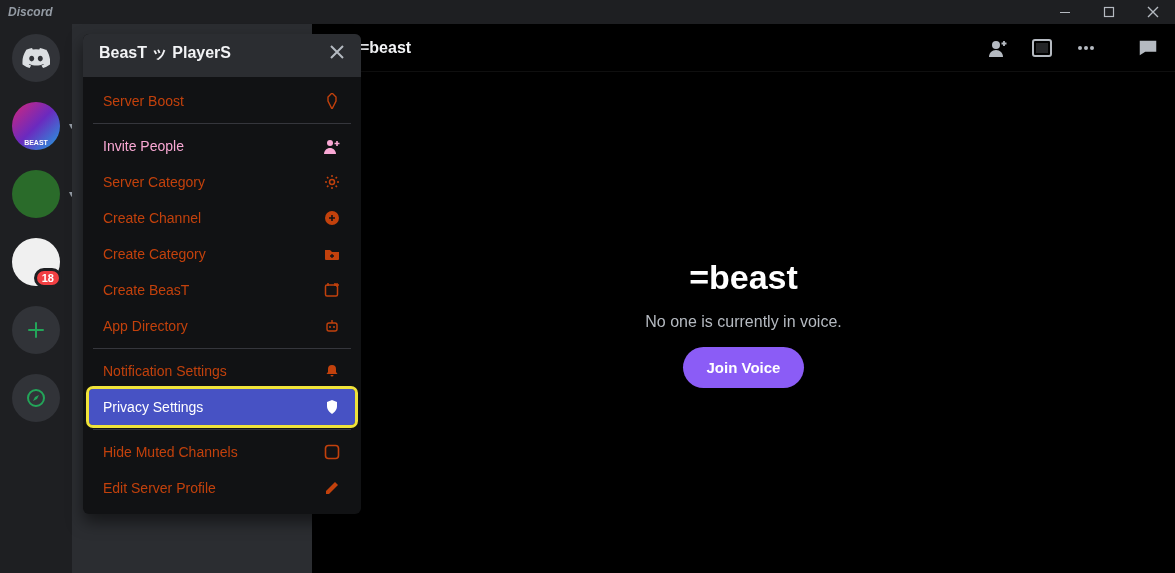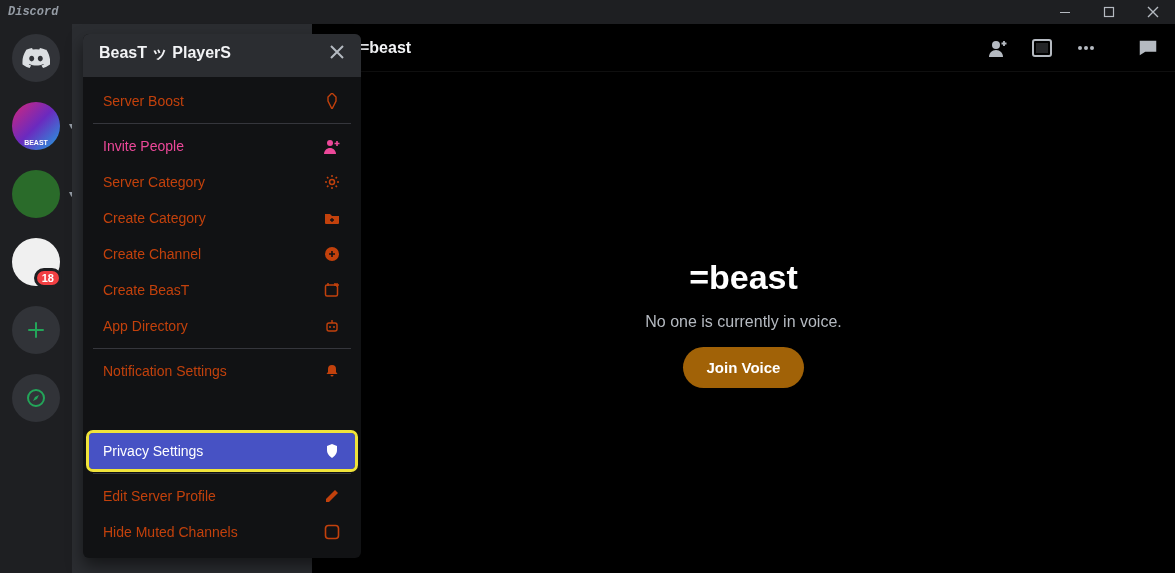--- a/index.html
+++ b/index.html
@@ -9,21 +9,20 @@
   font-family: "gg sans", "Helvetica Neue", Helvetica, Arial, sans-serif;
   color: #dbdee1;
   overflow: hidden;
   position: relative;
 }
 .titlebar {
   height: 24px; width: 100%;
   background: #1e1f22;
   display: flex; align-items: center; justify-content: space-between;
   padding: 0 8px;
-  font-family: Liberation Mono, monospace;
 }
 .titlebar-left { font-size: 12px; color: #949ba4; font-weight: 600; font-style: italic; }
 .titlebar-right { display: flex; gap: 16px; }
 .titlebar-btn { width: 28px; height: 22px; display: flex; align-items: center; justify-content: center; color: #b5bac1; cursor: pointer; font-size: 14px; }
 
 .app { display: flex; height: 549px; }
 
 .server-col {
   width: 72px; background: #1e1f22;
   display: flex; flex-direction: column; align-items: center;
@@ -74,26 +73,25 @@
 .dropdown-header-title { color: #f2f3f5; font-weight: 700; font-size: 16px; }
 .dropdown-close { color: #b5bac1; font-size: 20px; cursor: pointer; }
 .dropdown-item {
   display: flex; align-items: center; justify-content: space-between;
   padding: 9px 14px; margin: 0 6px;
   border-radius: 4px;
   font-size: 14px; font-weight: 500;
   cursor: pointer;
   color: #c2410c;
 }
-.dropdown-item.invite { color: #ec4899; }
+.dropdown-item.invite { color: #f9a8d4; }
 .dropdown-item.selected {
   background: #4752c4; color: #fff;
   outline: 3px solid #f0e33a;
   outline-offset: 0px;
-  margin-top: 44px;
 }
 .dropdown-divider { height: 1px; background: #35363c; margin: 4px 10px; }
 .dropdown-icon { width: 18px; height: 18px; display: flex; align-items: center; justify-content: center; flex-shrink: 0; }
 
 .main {
   flex: 1; background: #000;
   display: flex; flex-direction: column;
 }
 .main-header {
   height: 48px; display: flex; align-items: center; justify-content: space-between;
@@ -106,21 +104,21 @@
 
 .main-body {
   flex: 1;
   display: flex; flex-direction: column;
   align-items: center; justify-content: center;
   gap: 16px;
 }
 .voice-title { color: #fff; font-size: 34px; font-weight: 800; }
 .voice-sub { color: #b5bac1; font-size: 16px; }
 .join-btn {
-  background: #a16207; color: #fff;
+  background: #8b5cf6; color: #fff;
   border: none; border-radius: 24px;
   padding: 12px 24px; font-size: 15px; font-weight: 600;
   cursor: pointer; 
 }
 svg { fill: currentColor; }
 </style>
 </head>
 <body>
 
 <div class="titlebar">
@@ -215,35 +213,35 @@
         <span>Server Category</span>
         <span class="dropdown-icon">
             <svg width="16" height="16" viewBox="0 0 16 16">
               <circle cx="8" cy="8" r="2.5" fill="none" stroke="currentColor" stroke-width="1.5"></circle>
               <path d="M8 1v2M8 13v2M1 8h2M13 8h2M3 3l1.4 1.4M11.6 11.6L13 13M13 3l-1.4 1.4M4.4 11.6L3 13" stroke="currentColor" stroke-width="1.5"></path>
             </svg>
           </span>
       </div>
 
       <div class="dropdown-item">
+        <span>Create Channel</span>
+        <span class="dropdown-icon">
+            <svg width="16" height="16" viewBox="0 0 16 16">
+              <circle cx="8" cy="8" r="7"></circle>
+              <path d="M8 5v6M5 8h6" stroke="#111214" stroke-width="1.6"></path>
+            </svg>
+          </span>
+      </div>
+
+      <div class="dropdown-item">
         <span>Create Category</span>
         <span class="dropdown-icon">
             <svg width="16" height="16" viewBox="0 0 16 16">
               <path d="M1 4h5l2 2h7v7a1 1 0 0 1-1 1H2a1 1 0 0 1-1-1z"></path>
               <path d="M8 8v4M6 10h4" stroke="#111214" stroke-width="1.3"></path>
-            </svg>
-          </span>
-      </div>
-
-      <div class="dropdown-item">
-        <span>Create Channel</span>
-        <span class="dropdown-icon">
-            <svg width="16" height="16" viewBox="0 0 16 16">
-              <circle cx="8" cy="8" r="7"></circle>
-              <path d="M8 5v6M5 8h6" stroke="#111214" stroke-width="1.6"></path>
             </svg>
           </span>
       </div>
 
       <div class="dropdown-item">
         <span>Create BeasT</span>
         <span class="dropdown-icon">
             <svg width="16" height="16" viewBox="0 0 16 16">
               <rect x="1.5" y="3" width="12" height="11" rx="1.5" fill="none" stroke="currentColor" stroke-width="1.5"></rect>
               <path d="M4 1v3M11 1v3" stroke="currentColor" stroke-width="1.5"></path>
@@ -278,33 +276,33 @@
         <span>Privacy Settings</span>
         <span class="dropdown-icon">
             <svg width="16" height="16" viewBox="0 0 16 16">
               <path d="M8 1l5 2v4c0 4-2.5 6-5 8-2.5-2-5-4-5-8V3z"></path>
             </svg>
           </span>
       </div>
       <div class="dropdown-divider"></div>
 
       <div class="dropdown-item">
+        <span>Hide Muted Channels</span>
+        <span class="dropdown-icon">
+            <svg width="16" height="16" viewBox="0 0 16 16">
+              <rect x="1.5" y="1.5" width="13" height="13" rx="3" fill="none" stroke="currentColor" stroke-width="1.6"></rect>
+            </svg>
+          </span>
+      </div>
+
+      <div class="dropdown-item">
         <span>Edit Server Profile</span>
         <span class="dropdown-icon">
             <svg width="16" height="16" viewBox="0 0 16 16">
               <path d="M11 2l3 3-9 9H2v-3z"></path>
-            </svg>
-          </span>
-      </div>
-
-      <div class="dropdown-item">
-        <span>Hide Muted Channels</span>
-        <span class="dropdown-icon">
-            <svg width="16" height="16" viewBox="0 0 16 16">
-              <rect x="1.5" y="1.5" width="13" height="13" rx="3" fill="none" stroke="currentColor" stroke-width="1.6"></rect>
             </svg>
           </span>
       </div>
     </div>
   </div>
 
   <div class="main">
     <div class="main-header">
       <div class="main-header-left">
         <span class="header-icon">

